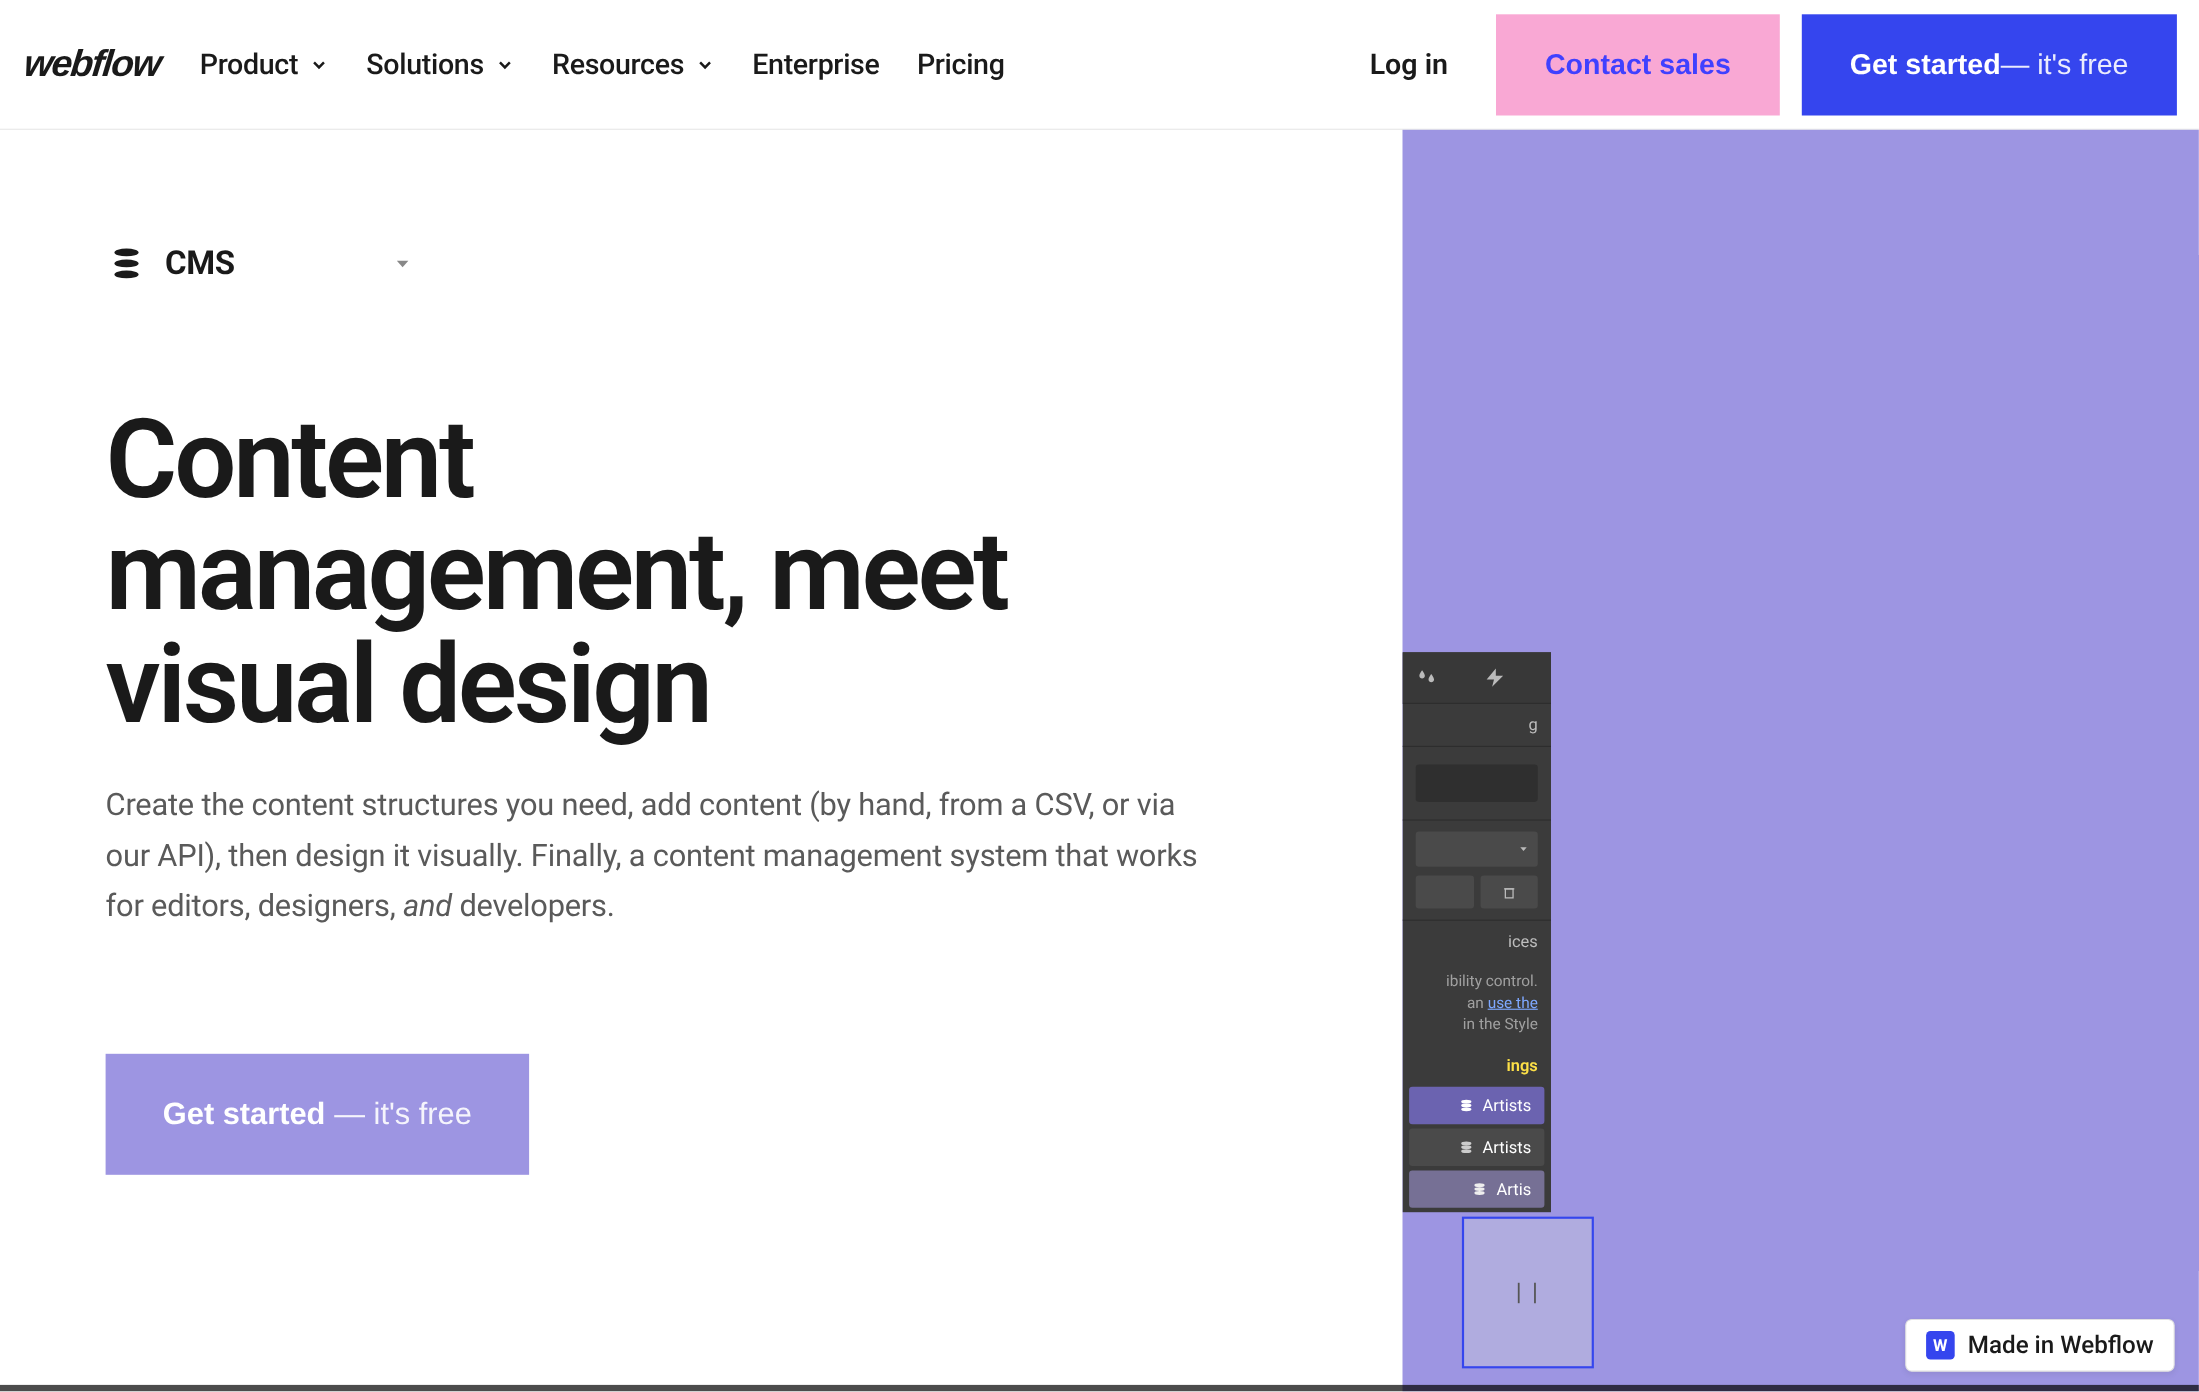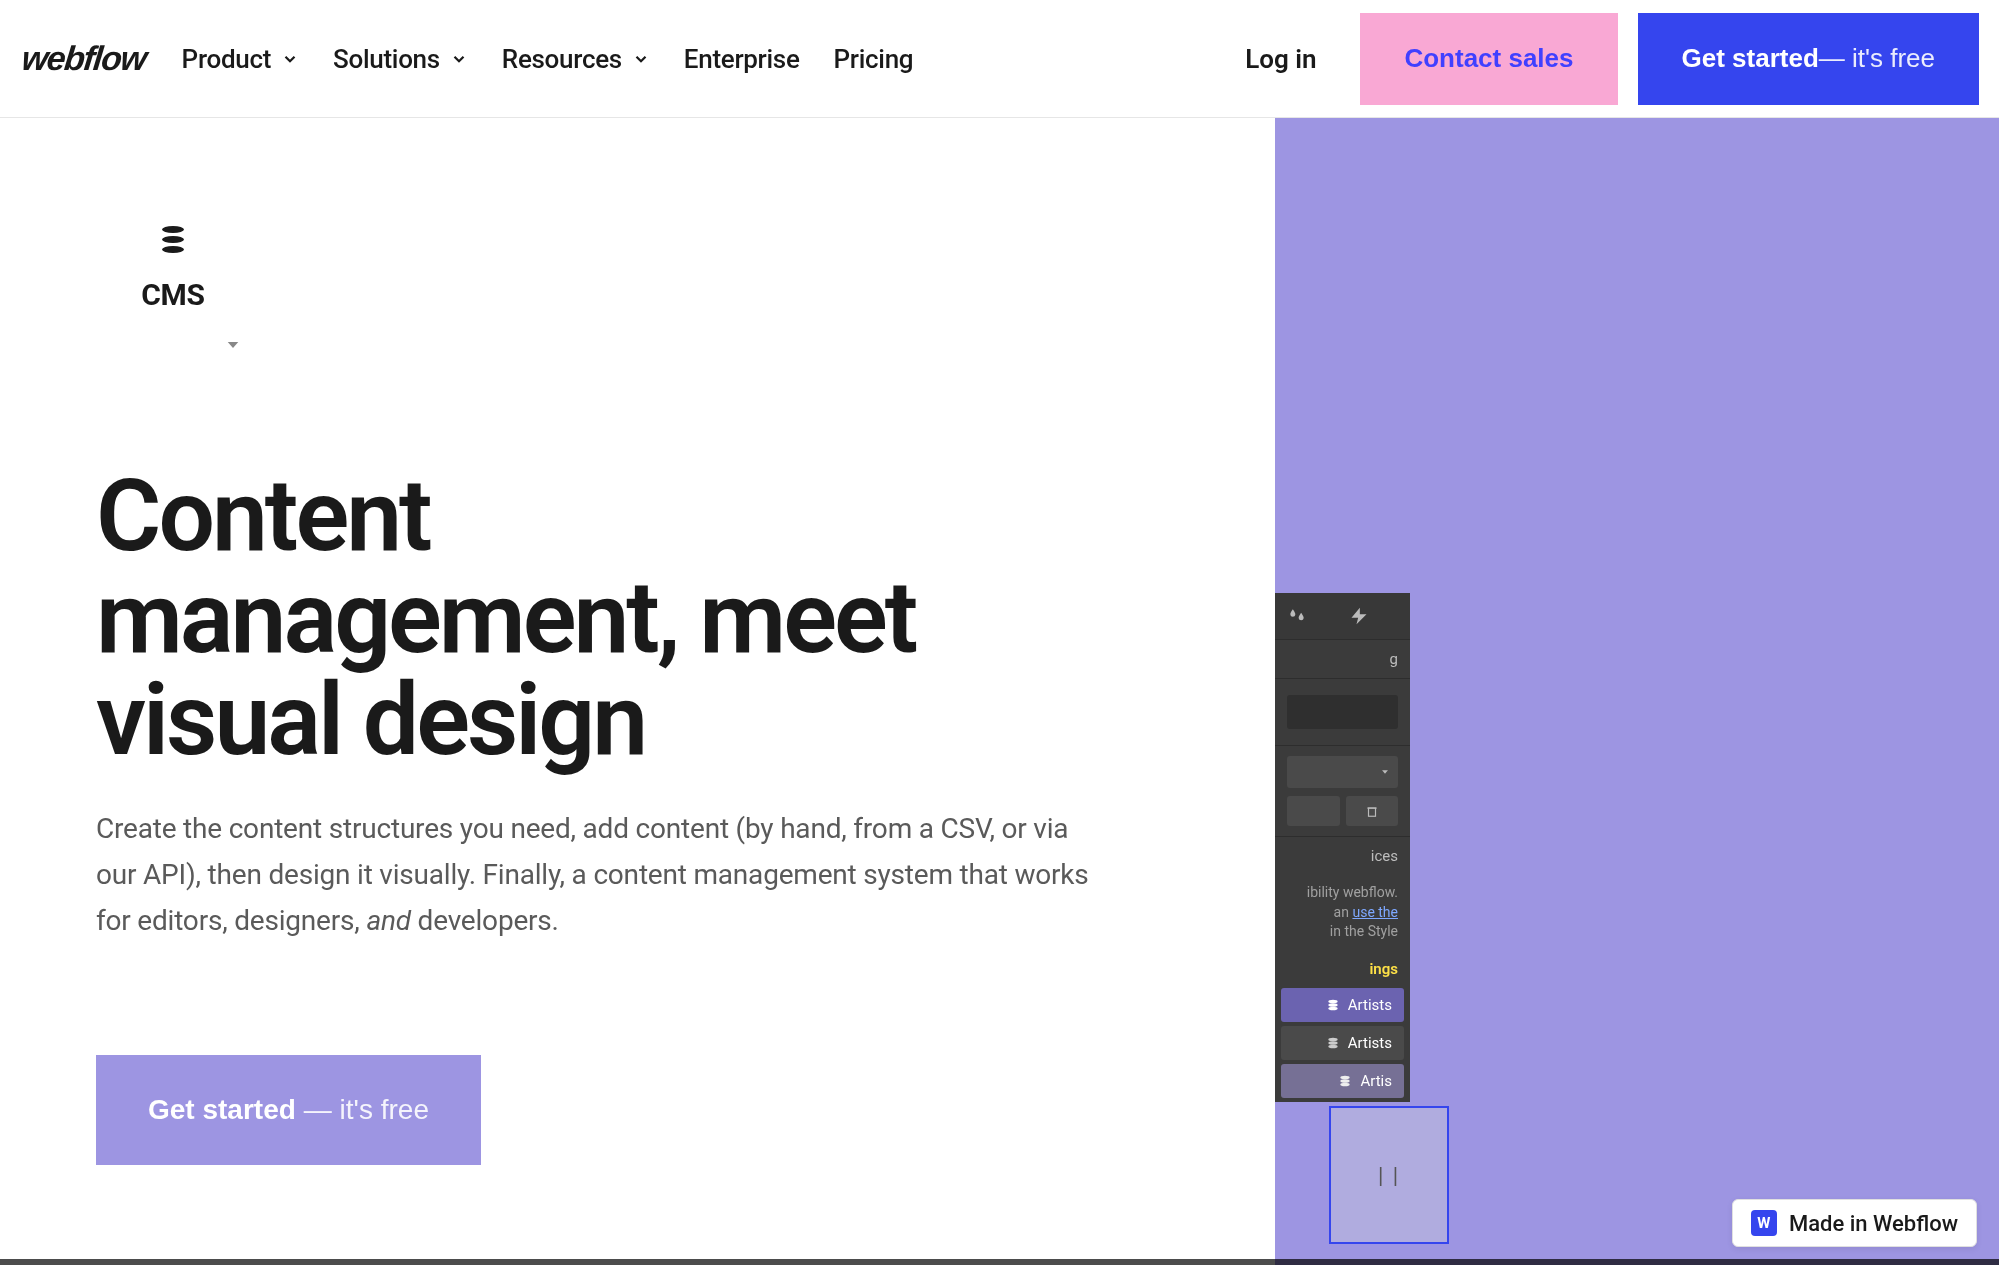--- a/index.html
+++ b/index.html
@@ -18,21 +18,21 @@
 .btn-contact { background: #f9a8d4; color: #4040ff; }
 .btn-primary { background: #3545ee; color: #fff; }
 .btn-primary .suffix, .btn-hero .suffix { font-weight: 400; opacity: 0.9; }
 
 
 .main { display: flex; height: calc(100% - 118px); position: relative; }
 .left { width: 1275px; padding: 100px 96px 0 96px; position: relative; }
 .right { flex: 1; background: #9d95e2; position: relative; overflow: hidden; }
 
 
-.cms-selector { display: inline-flex; align-items: center; gap: 24px; cursor: pointer; padding: 0 0 0 8px; flex-direction: column; }
+.cms-selector { display: inline-flex; align-items: center; gap: 24px; cursor: pointer; padding: 0 0 0 8px; }
 .cms-icon { display: inline-flex; flex-direction: column; gap: 3px; }
 .cms-icon span { display: block; width: 22px; height: 7px; background: #1a1a1a; border-radius: 50%; }
 .cms-label { font-size: 30px; font-weight: 700; letter-spacing: -0.3px; }
 .cms-caret { margin-left: 120px; color: #888; }
 
 
 .hero-title { font-size: 100px; font-weight: 600; line-height: 1.02; letter-spacing: -3px; margin-top: 111px; max-width: 920px; }
 .hero-sub { font-size: 28px; line-height: 1.65; color: #5a5a5a; margin-top: 35px; max-width: 1000px; letter-spacing: -0.2px; }
 .hero-sub em { font-style: italic; }
 .btn-hero { background: #9d95e2; color: #fff; height: 110px; padding: 0 52px; margin-top: 110px; font-size: 28px; border: none; cursor: pointer; display: inline-flex; align-items: center; gap: 8px; }
@@ -159,21 +159,21 @@
           <div>
               <svg width="14" height="14" viewBox="0 0 24 24" fill="none" stroke="#bbb" stroke-width="2">
                 <rect x="6" y="7" width="12" height="14"></rect>
                 <line x1="4" y1="7" x2="20" y2="7"></line>
               </svg>
             </div>
         </div>
       </div>
       <div class="panel-row" style="text-align:right;">ices</div>
       <div class="panel-note">
-        <span>ibility webflow.</span><br>
+        <span>ibility control.</span><br>
         an <a>use the</a><br>
         <span> in the Style</span>
       </div>
       <div class="panel-section-title">ings</div>
       <div class="coll-item">
         <svg viewBox="0 0 24 24" fill="#fff">
             <ellipse cx="12" cy="6" rx="8" ry="3"></ellipse>
             <ellipse cx="12" cy="12" rx="8" ry="3"></ellipse>
             <ellipse cx="12" cy="18" rx="8" ry="3"></ellipse>
           </svg>

